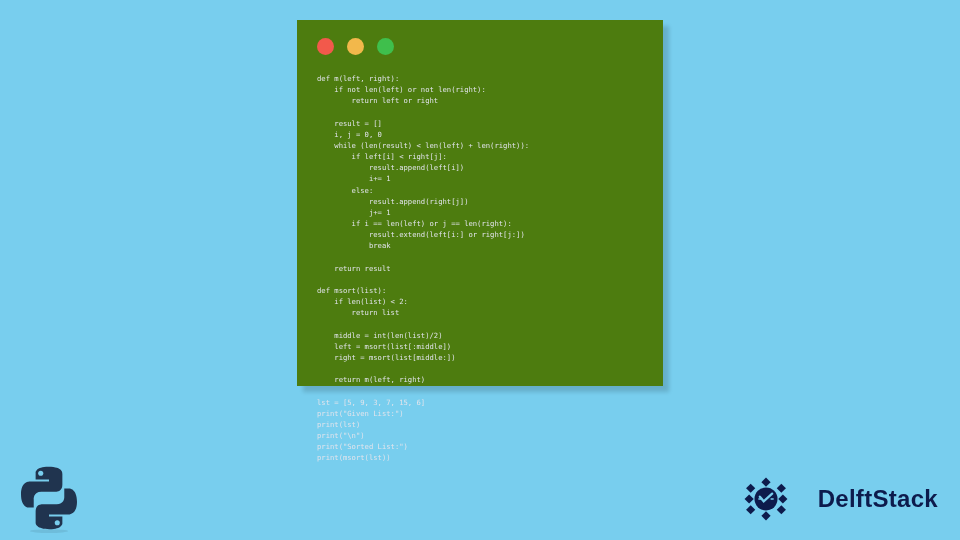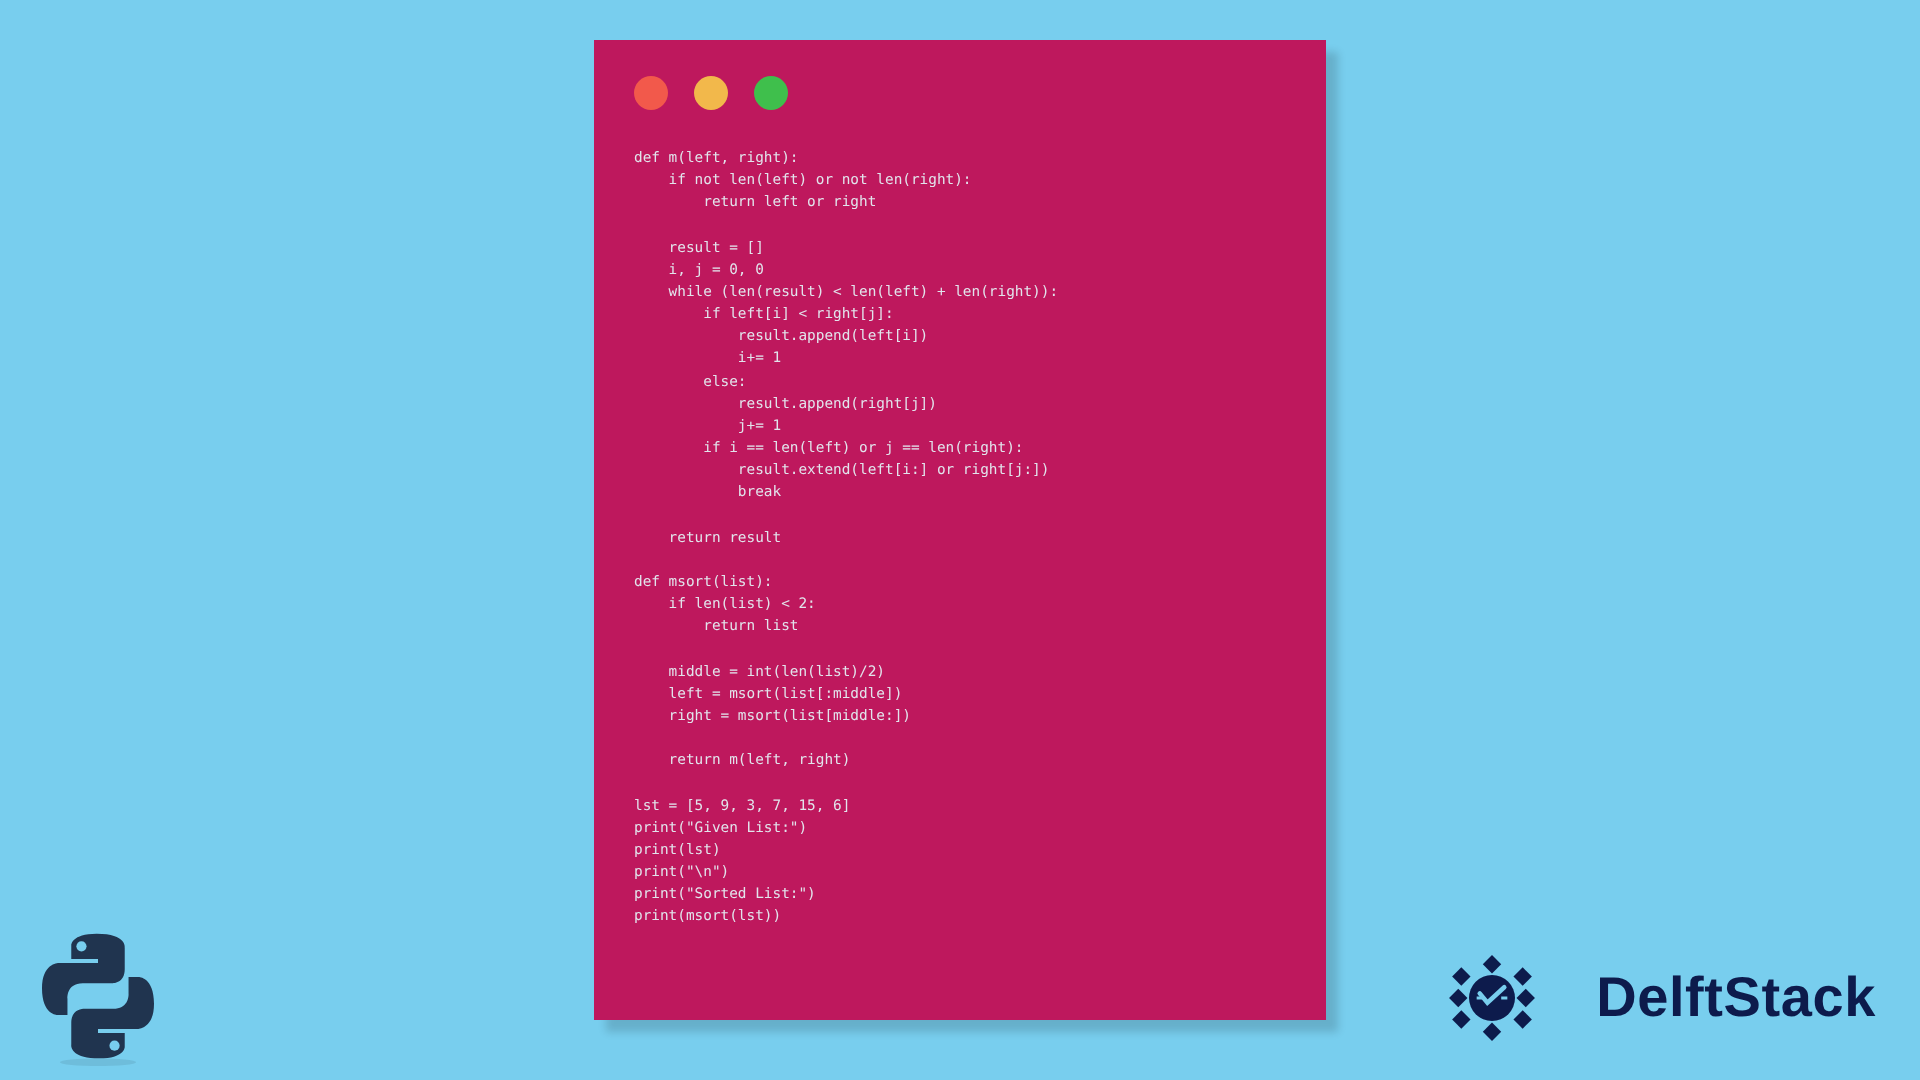--- a/index.html
+++ b/index.html
@@ -9,22 +9,22 @@
       background: #78ceee;
       position: relative;
       font-family: "Segoe UI", Arial, sans-serif;
       overflow: hidden;
     }
     .code-window {
       position: absolute;
       left: 297px;
       top: 20px;
       width: 366px;
-      height: 490px;
-      background: #be185d;
+      height: 366px;
+      background: #4d7c0f;
       box-shadow: 6px 6px 4px rgba(0,0,0,0.15);
       padding: 18px 20px;
     }
     .traffic-lights {
       display: flex;
       gap: 13px;
       margin-bottom: 18px;
     }
     .light {
       width: 17px;
@@ -56,21 +56,21 @@
       align-items: center;
       gap: 6px;
     }
     .delft-badge {
       width: 46px;
       height: 46px;
       position: relative;
     }
     .delft-text {
       font-family: "Segoe UI", Arial, sans-serif;
-      font-size: 28px;
+      font-size: 24px;
       font-weight: 600;
       color: #0d1b4c;
       letter-spacing: 0.3px;
       margin-left: 23px;
     }
   </style>
 </head>
 <body>
 
 <div class="code-window">

